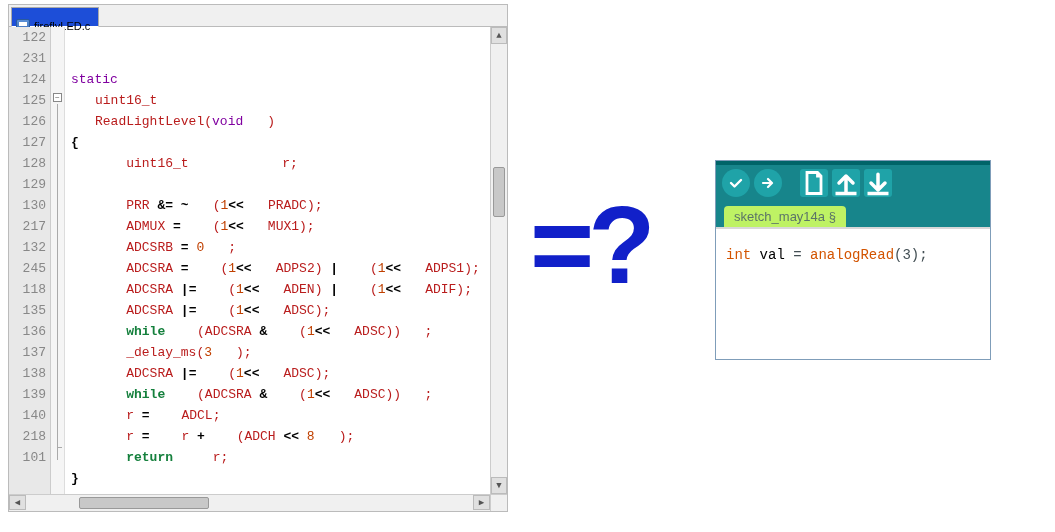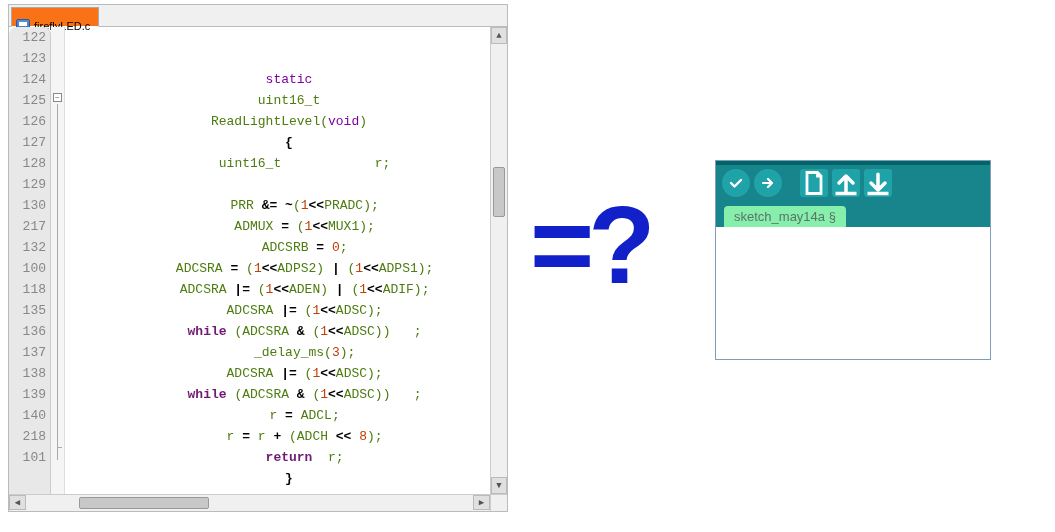--- a/index.html
+++ b/index.html
@@ -25,21 +25,21 @@
   .tab-bar {
     height: 22px;
     background: #f0f0f0;
     border-bottom: 1px solid #bbb;
     display: flex;
     align-items: flex-end;
   }
   .file-tab {
     height: 20px;
     margin-left: 2px;
-    background: #f97316;
+    background: #1d4ed8;
     border: 1px solid #aaa;
     border-bottom: 1px solid #fff;
     margin-bottom: -1px;
     padding: 17px 8px 0 4px;
     font-family: Tahoma, sans-serif;
     font-size: 11px;
     display: flex;
     align-items: center;
     gap: 4px;
   }
@@ -63,21 +63,20 @@
     overflow: hidden;
     position: relative;
   }
   .gutter {
     width: 42px;
     background: #e8e8e8;
     border-right: 1px solid #ccc;
     font-size: 13px;
     color: #888;
     text-align: right;
-    border-radius: 8px;
   }
   .gutter div { padding: 2px 4px 2px 0; height: 21px; line-height: 17px; }
   .fold-col {
     width: 14px;
     background: #f5f5f5;
     border-right: 1px solid #ddd;
     position: relative;
   }
   .fold-box {
     position: absolute;
@@ -107,26 +106,26 @@
     background:#aaa;
   }
   .code-area {
     flex: 1;
     font-size: 13px;
     line-height: 21px;
     padding: 0 0 0 6px;
     white-space: pre;
     position: relative;
   }
-  .code-line { height: 21px; text-align: center; }
-  .kw { color: #701a75; font-weight: bold; }
+  .code-line { height: 21px; }
+  .kw { color: #15803d; font-weight: bold; }
   .kw2 { color: #8000a0; }
   .op { color: #000; font-weight: bold; }
   .num { color: #c04000; }
-  .id { color: #4d7c0f; }
+  .id { color: #b91c1c; margin-left: 24px; }
   .vscroll {
     position: absolute;
     right: 0; top: 22px; bottom: 17px;
     width: 17px;
     background: #f0f0f0;
     border-left: 1px solid #ccc;
   }
   .vscroll .arrow {
     height: 17px;
     background: #e0e0e0;
@@ -219,21 +218,21 @@
   }
   .tb-gap { width:10px; }
   .ard-tabrow {
     height: 26px;
     background: #17858b;
     display:flex;
     align-items:flex-end;
     padding-left:8px;
   }
   .ard-tab {
-    background:#86efac;
+    background:#bef264;
     border-radius:4px 4px 0 0;
     padding:3px 10px;
     font-family: Tahoma, sans-serif;
     font-size:13px;
     color:#5b7468;
   }
   .ard-code {
     padding: 18px 10px;
     font-family: "Consolas","Courier New",monospace;
     font-size: 14px;
@@ -252,31 +251,31 @@
 <div class="left-editor">
   <div class="tab-bar">
     <div class="file-tab">
       <span class="disk-icon"></span>
       <span>fireflyLED.c</span>
     </div>
   </div>
   <div class="editor-body">
     <div class="gutter" id="gutter">
         <div>122</div>
-        <div>123</div>
+        <div>231</div>
         <div>124</div>
         <div>125</div>
         <div>126</div>
         <div>127</div>
         <div>128</div>
         <div>129</div>
         <div>130</div>
         <div>217</div>
         <div>132</div>
-        <div>100</div>
+        <div>245</div>
         <div>118</div>
         <div>135</div>
         <div>136</div>
         <div>137</div>
         <div>138</div>
         <div>139</div>
         <div>140</div>
         <div>218</div>
         <div>101</div>
       </div>
@@ -332,13 +331,14 @@
     <div class="tb-sq">
       <svg viewBox="0 0 16 16">
           <path d="M8 3 V12 M4 8 L8 12 L12 8" stroke="#fff" stroke-width="2" fill="none" stroke-linecap="round" stroke-linejoin="round"></path>
           <path d="M2 14 H14" stroke="#fff" stroke-width="2"></path>
         </svg>
     </div>
   </div>
   <div class="ard-tabrow">
     <div class="ard-tab">sketch_may14a §</div>
   </div>
+  <div class="ard-code"><span class="a-type">int</span><span class="a-var"> val </span><span class="a-txt">=</span><span> </span><span class="a-fn">analogRead</span><span class="a-txt">(3);</span></div>
 </div>
 
 </body></html>

